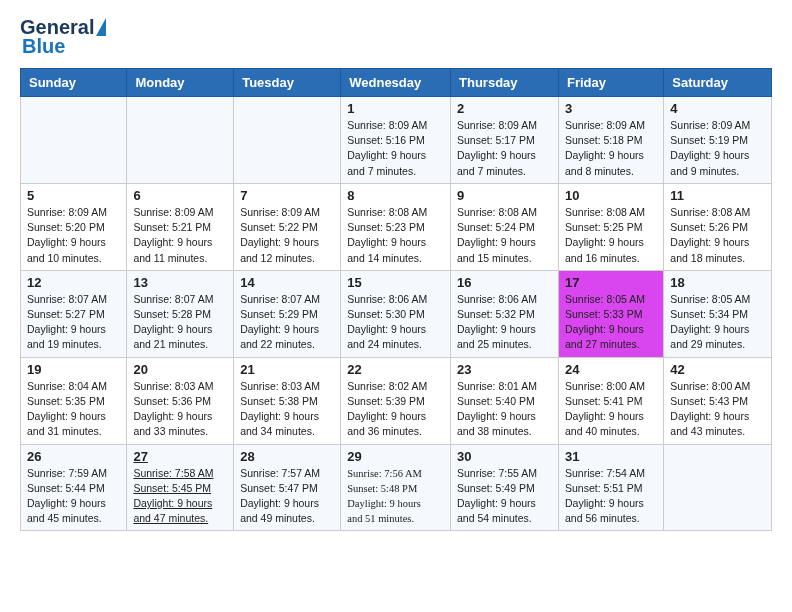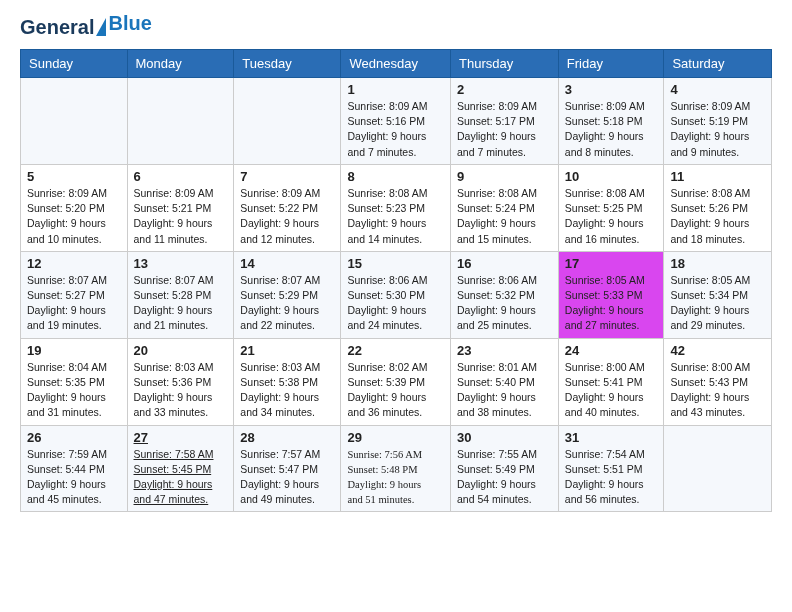--- a/index.html
+++ b/index.html
@@ -15,20 +15,21 @@
       background: #fff;
     }
     .header {
       display: flex;
       justify-content: space-between;
       align-items: flex-start;
       margin-bottom: 10px;
     }
     .logo {
       display: flex;
+      flex-direction: column;
       align-items: flex-start;
     }
     .logo-text {
       display: flex;
       align-items: center;
       font-size: 18px;
       font-weight: bold;
       color: #1a3a5c;
     }
     .logo-triangle {
@@ -54,21 +55,21 @@
     }
     .calendar {
       width: 100%;
       border-collapse: collapse;
       border: 1px solid #ccc;
     }
     .calendar th {
       background: #2a6db5;
       color: #fff;
       font-size: 13px;
-      font-weight: normal;
+      font-weight: bold;
       padding: 6px 8px;
       text-align: left;
       border: 1px solid #1a5a9a;
     }
     .calendar td {
       width: 113px;
       min-height: 80px;
       vertical-align: top;
       padding: 4px 6px;
       border: 1px solid #ccc;

